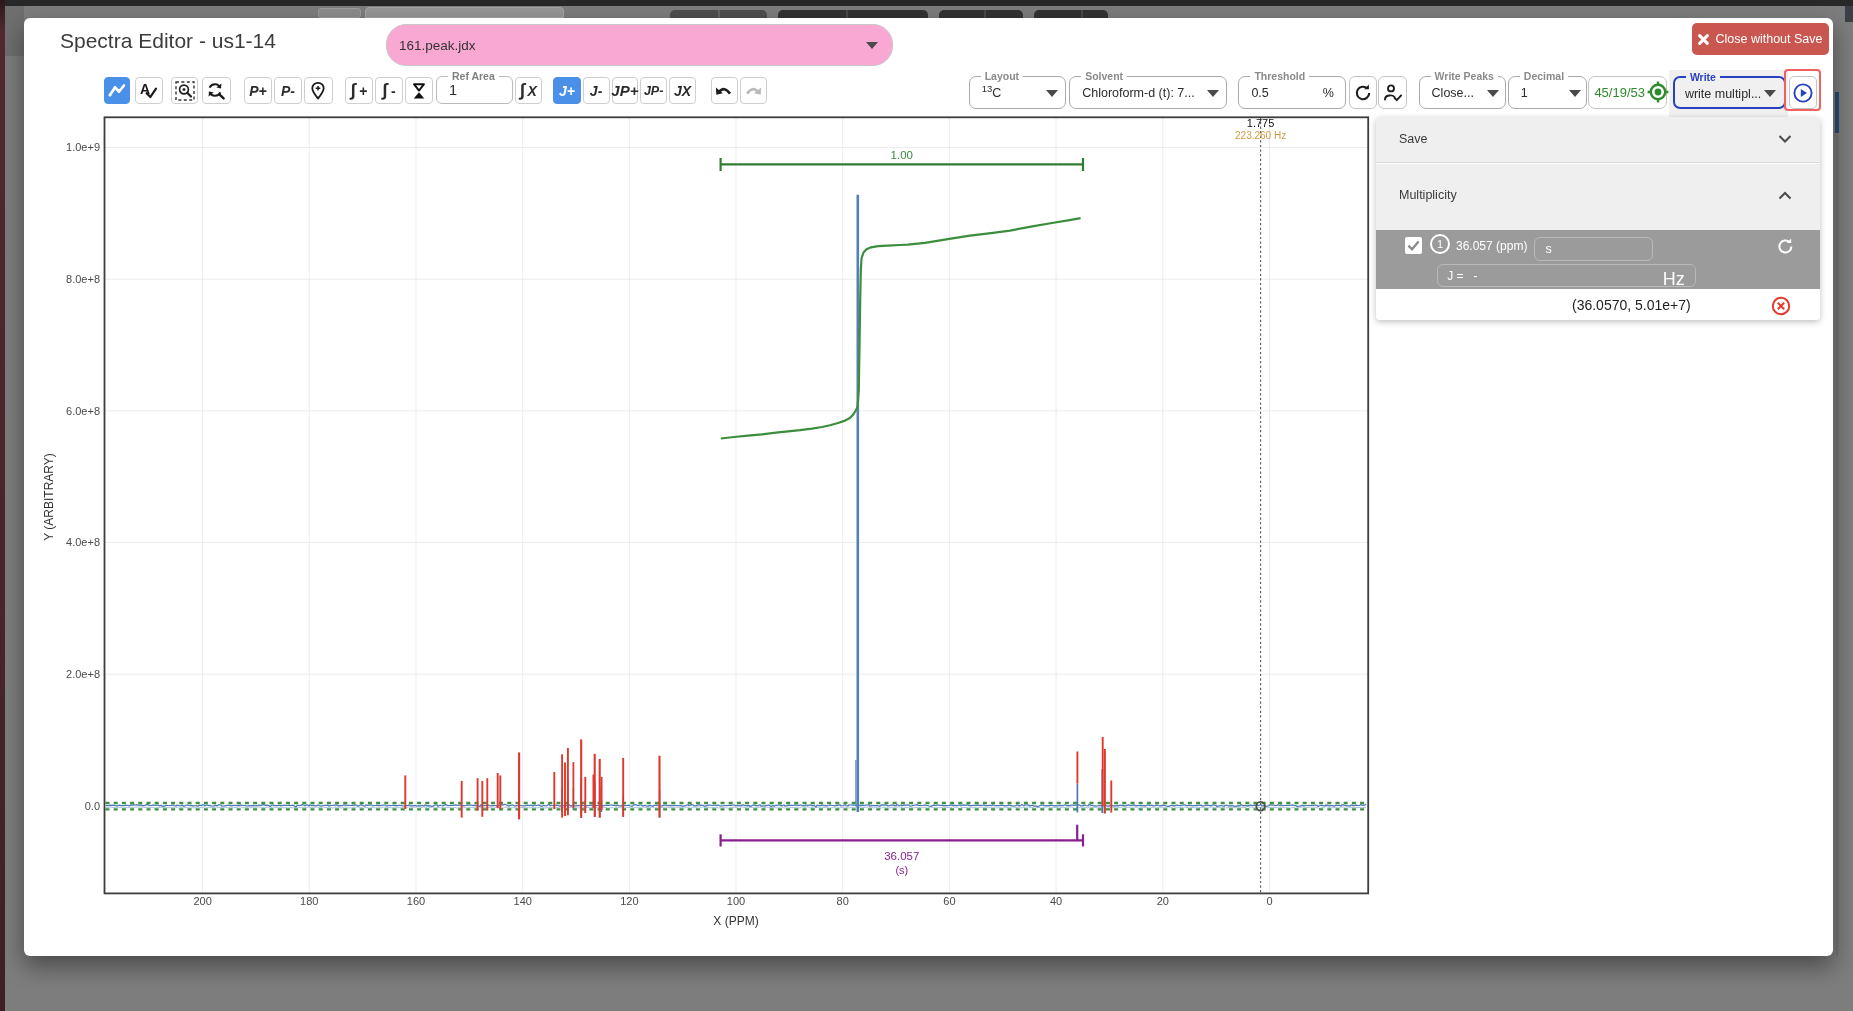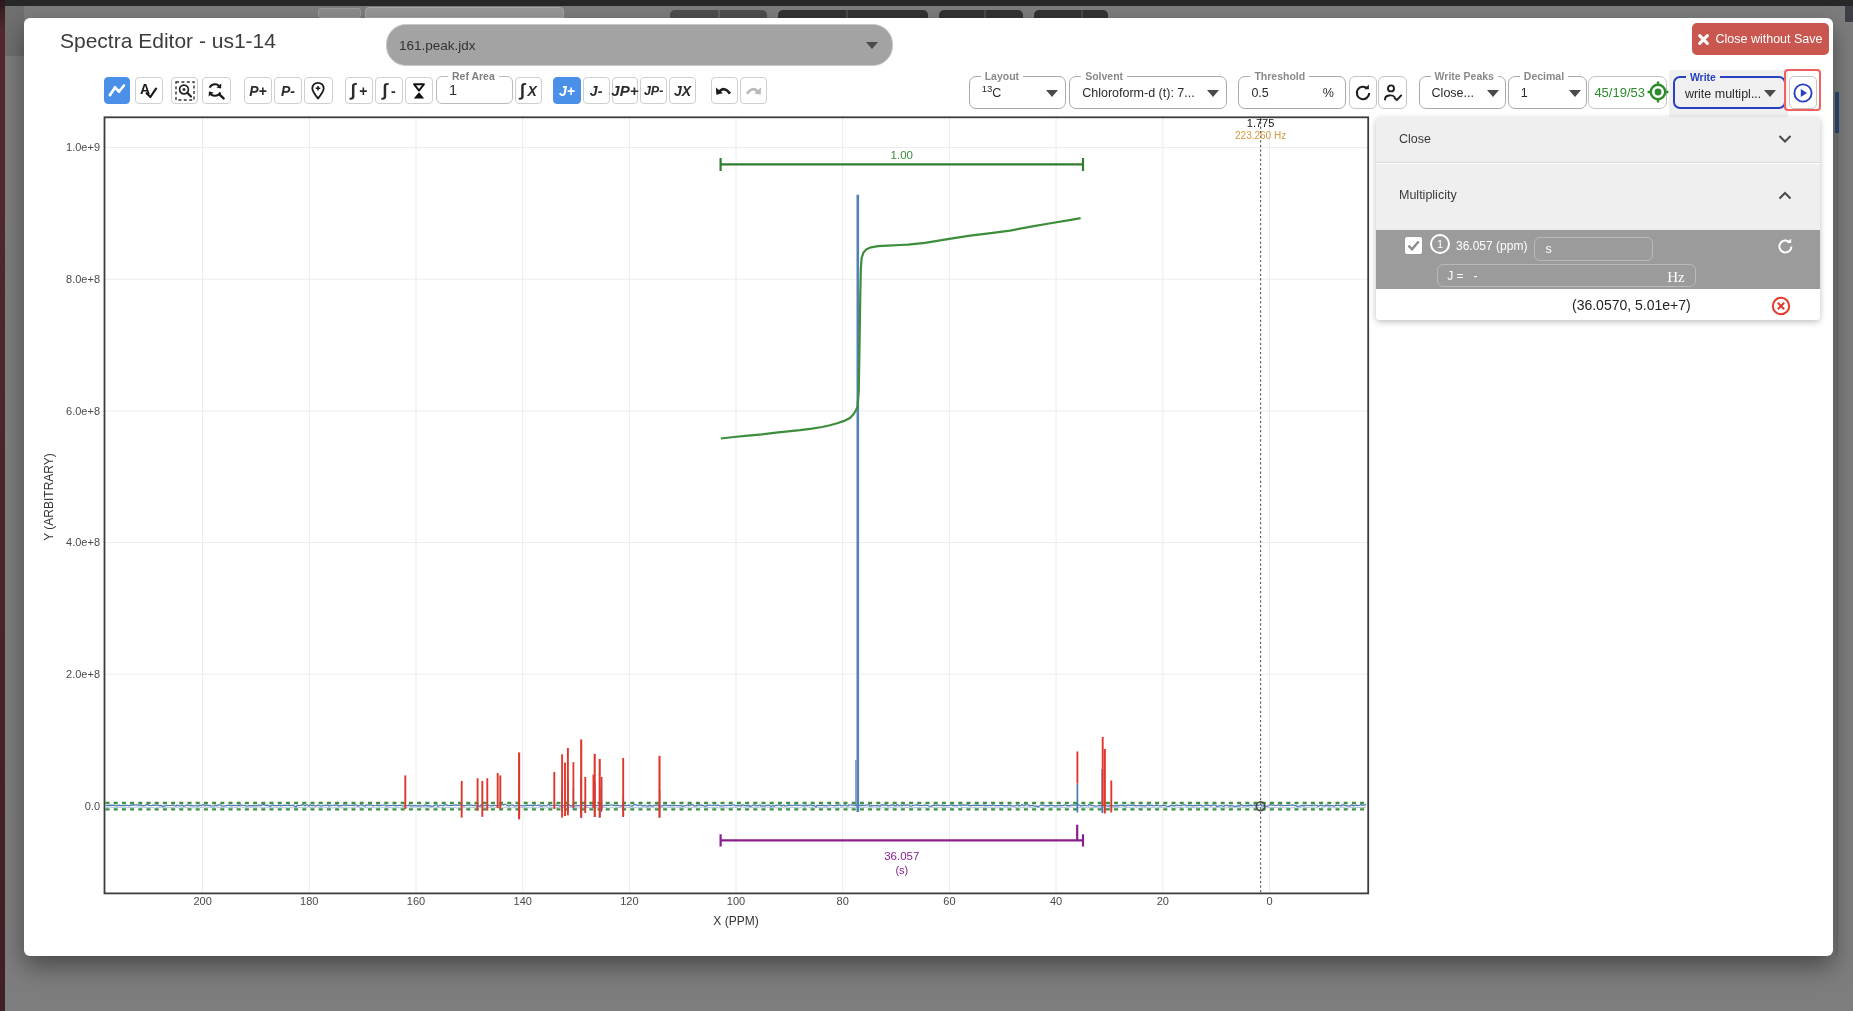--- a/index.html
+++ b/index.html
@@ -40,21 +40,21 @@
 <div class="abs" style="left:1034px;top:10px;width:74px;height:8px;background:#333;border-radius:5px 5px 0 0;"></div>
 <div class="abs" style="left:1081px;top:10px;width:2px;height:8px;background:#4a4a4a;"></div>
 <div class="abs" style="left:1845px;top:6px;width:8px;height:16px;background:#3e3e47;"></div>
 <div class="abs" style="left:1834.5px;top:92px;width:4px;height:41px;background:#2a4a74;"></div>
 <div class="abs" style="left:1835.5px;top:133px;width:2px;height:823px;background:#70737a;"></div>
 
 <div id="modal">
 
   <div class="abs" style="left:36px;top:11px;font-size:21px;color:#3c3c3c;">Spectra Editor - us1-14</div>
 
-  <div class="abs" style="left:362px;top:6px;width:507px;height:42px;border:1px solid #c8c8c8;border-radius:20px;background:#a3a3a3;">
+  <div class="abs" style="left:362px;top:6px;width:507px;height:42px;border:1px solid #c8c8c8;border-radius:20px;background:#f9a8d4;">
     <div class="abs" style="left:12px;top:0;height:40px;display:flex;align-items:center;font-size:13.5px;color:#333;">161.peak.jdx</div>
     <div class="caret" style="right:14px;top:17px;"></div>
   </div>
 
   <div class="abs" style="left:1668px;top:5px;width:137px;height:32px;background:#c9574f;border-radius:5px;display:flex;align-items:center;justify-content:center;color:#fff;font-size:12.5px;white-space:nowrap;">
     <svg width="11" height="11" viewBox="0 0 13 13" style="margin-right:6px;">
         <path d="M2 2 L11 11 M11 2 L2 11" stroke="#fff" stroke-width="3.6" stroke-linecap="round"></path>
       </svg>Close without Save
   </div>
 
@@ -275,21 +275,21 @@
       <text x="100" y="546.4" text-anchor="end" font-size="11" fill="#4a4a4a">4.0e+8</text>
       <text x="100" y="678.0" text-anchor="end" font-size="11" fill="#4a4a4a">2.0e+8</text>
       <text x="100" y="809.7" text-anchor="end" font-size="11" fill="#4a4a4a">0.0</text>
       <text x="736" y="924.5" text-anchor="middle" font-size="12" fill="#333">X (PPM)</text>
       <text x="53" y="497" text-anchor="middle" font-size="12" fill="#333" transform="rotate(-90 53 497)">Y (ARBITRARY)</text>
     </svg>
 
 <div class="abs" style="left:1352px;top:99px;width:444px;height:203.4px;background:#fff;border-radius:4px;box-shadow:0 2px 6px rgba(0,0,0,0.25);overflow:hidden;">
 
   <div class="abs" style="left:0;top:0;width:444px;height:46.4px;background:#efefef;border-bottom:1px solid #dadada;">
-    <span class="abs" style="left:23px;top:15px;font-size:12.5px;color:#3a3a3a;">Close</span>
+    <span class="abs" style="left:23px;top:15px;font-size:12.5px;color:#3a3a3a;">Save</span>
     <svg class="abs" style="left:401px;top:16px;" width="16" height="12" viewBox="0 0 16 12">
           <path d="M2.5 3 L8 8.5 L13.5 3" fill="none" stroke="#4a4a4a" stroke-width="2"></path>
         </svg>
   </div>
 
   <div class="abs" style="left:0;top:47.4px;width:444px;height:81px;background:#efefef;">
     <span class="abs" style="left:23px;top:24px;font-size:12.5px;color:#3a3a3a;">Multiplicity</span>
     <svg class="abs" style="left:401px;top:26px;" width="16" height="12" viewBox="0 0 16 12">
           <path d="M2.5 8.5 L8 3 L13.5 8.5" fill="none" stroke="#4a4a4a" stroke-width="2"></path>
         </svg>
@@ -305,21 +305,21 @@
     <span class="abs" style="left:80px;top:9px;font-size:12px;color:#fff;">36.057 (ppm)</span>
     <div class="abs" style="left:157.5px;top:7.1px;width:119.2px;height:24.5px;border:1.5px solid #b9b9b9;border-radius:6px;">
       <span class="abs" style="left:11px;top:4px;font-size:12.5px;color:#fff;">s</span>
     </div>
     <svg class="abs" style="left:400px;top:7px;" width="19" height="19" viewBox="0 0 19 19">
           <path d="M15.4 9.5 A 6 6 0 1 1 13.6 5.2" fill="none" stroke="#fff" stroke-width="2"></path>
           <path d="M15.2 1.6 V6 H10.8 Z" fill="#fff"></path>
         </svg>
     <div class="abs" style="left:61.2px;top:34.6px;width:258.6px;height:22.6px;border:1.5px solid #b9b9b9;border-radius:6px;">
       <span class="abs" style="left:9px;top:3.5px;font-size:12px;color:#fff;">J =&nbsp;&nbsp;&nbsp;-</span>
-      <span class="abs" style="right:10px;top:3.5px;font-size:15px;color:#fff;font-family:Liberation Serif, serif;">Hz</span>
+      <span class="abs" style="right:10px;top:3.5px;font-size:18px;color:#fff;">Hz</span>
     </div>
   </div>
 
   <div class="abs" style="left:0;top:172.3px;width:444px;height:31px;background:#fff;">
     <span class="abs" style="left:196px;top:8px;font-size:14px;color:#222;">(36.0570, 5.01e+7)</span>
     <svg class="abs" style="left:395px;top:6.5px;" width="20" height="20" viewBox="0 0 20 20">
           <circle cx="10" cy="10" r="8.2" fill="none" stroke="#e23b2e" stroke-width="2"></circle>
           <path d="M6.8 6.8 L13.2 13.2 M13.2 6.8 L6.8 13.2" stroke="#e23b2e" stroke-width="2"></path>
         </svg>
   </div>

